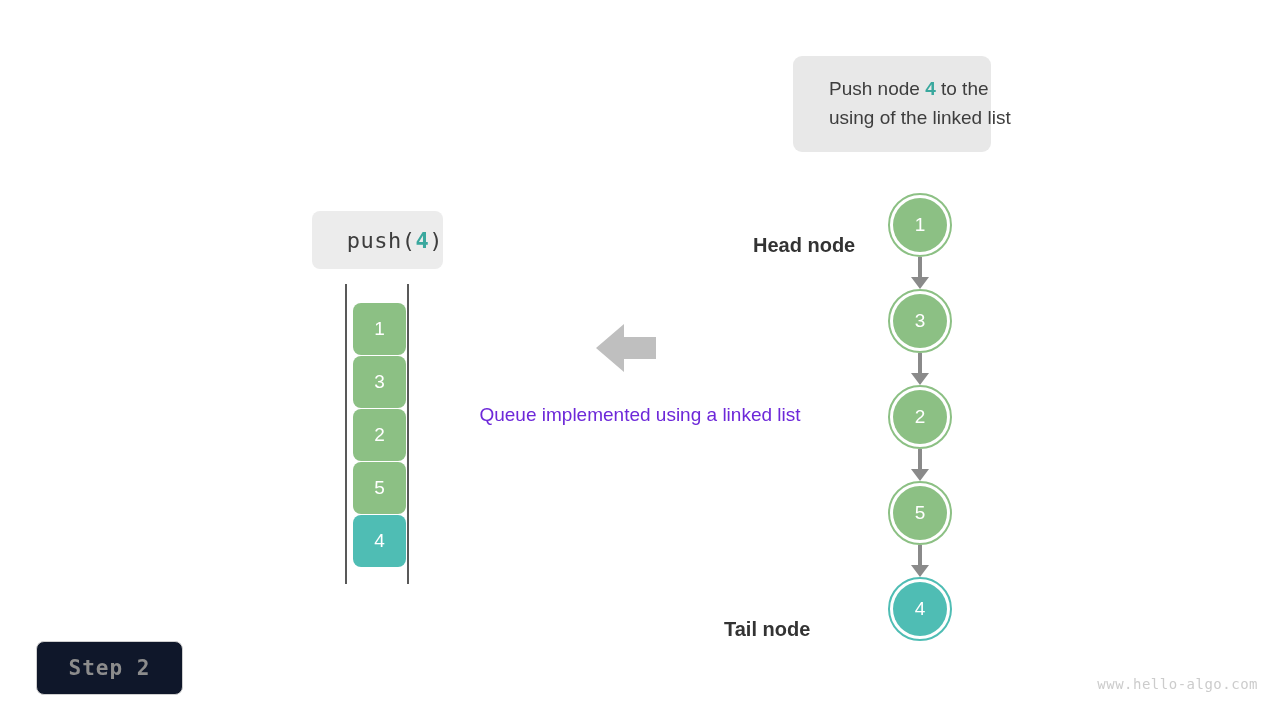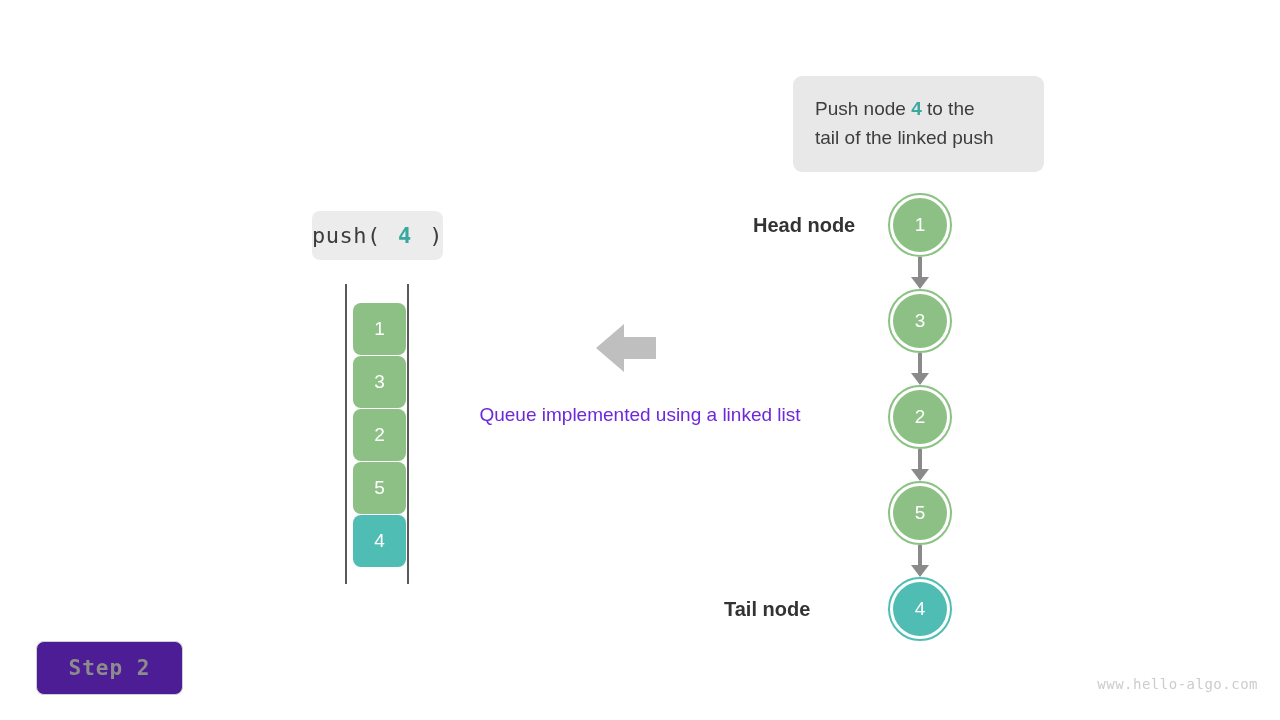--- a/index.html
+++ b/index.html
@@ -12,51 +12,51 @@
     background: #ffffff;
     font-family: "Liberation Sans", sans-serif;
     position: relative;
     overflow: hidden;
   }
 
   
   #callout-box {
     position: absolute;
     left: 793px;
-    top: 76px;
-    width: 251px;
+    top: 56px;
+    width: 198px;
     height: 96px;
     background: #e8e8e8;
     border-radius: 9px;
     box-sizing: border-box;
-    padding: 18px 22px 0 22px;
+    padding: 18px 22px 0 36px;
   }
   #callout-box .line {
     font-size: 19px;
     color: #3d3d3d;
     line-height: 29px;
     white-space: nowrap;
   }
   .teal-num {
     color: #3aa89e;
     font-weight: bold;
   }
 
   
   #push-label {
     position: absolute;
     left: 312px;
     top: 211px;
     width: 131px;
-    height: 49px;
+    height: 58px;
     background: #ececec;
     border-radius: 8px;
     display: flex;
     align-items: center;
-    justify-content: space-between;
+    justify-content: flex-end;
     font-family: "DejaVu Sans Mono", monospace;
     font-size: 22px;
     color: #3d3d3d;
     letter-spacing: 0.5px;
   }
 
   
   #array-area {
     position: absolute;
     left: 345px;
@@ -163,34 +163,35 @@
     border-top: 12px solid #8a8a8a;
   }
 
   
   .node-label {
     position: absolute;
     font-size: 20px;
     font-weight: bold;
     color: #333333;
     white-space: nowrap;
+    margin-top: 20px;
   }
   #head-label { left: 753px; top: 214px; }
   #tail-label { left: 724px; top: 598px; }
 
   
   #step-badge {
     position: absolute;
     left: 36px;
     top: 641px;
     width: 145px;
     height: 52px;
     border: 1px solid #cfcfcf;
     border-radius: 8px;
-    background: #4c1d95;
+    background: #0f172a;
     display: flex;
     align-items: center;
     justify-content: center;
     font-family: "DejaVu Sans Mono", monospace;
     font-size: 21px;
     font-weight: bold;
     color: #8c8c8c;
     letter-spacing: 1px;
   }
 
@@ -203,21 +204,21 @@
     font-size: 14px;
     color: #cccccc;
     letter-spacing: 0.5px;
   }
 </style>
 </head>
 <body>
 
 <div id="callout-box">
   <div class="line"><span>Push node </span><span class="teal-num">4</span><span> to the</span></div>
-  <div class="line">tail of the linked push</div>
+  <div class="line">using of the linked list</div>
 </div>
 
 <div id="push-label">
     <span>push(</span>
     <span class="teal-num">4</span>
     <span>)</span>
   </div>
 
 <div id="array-area">
   <div class="rail" id="rail-left"></div>

